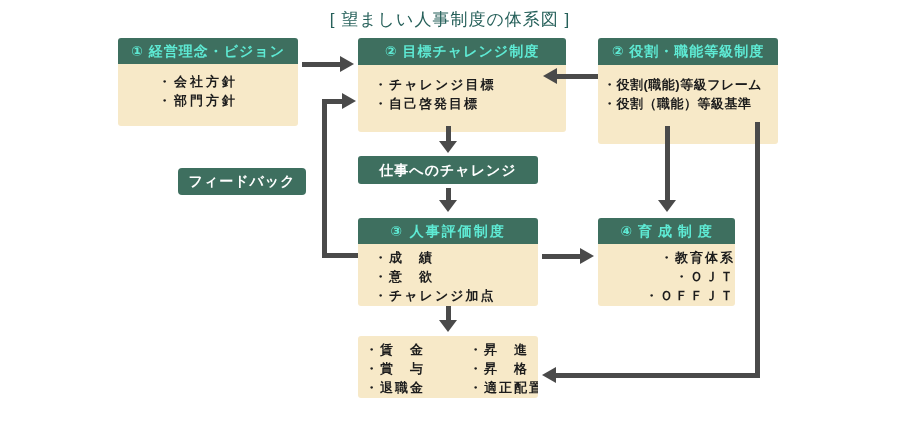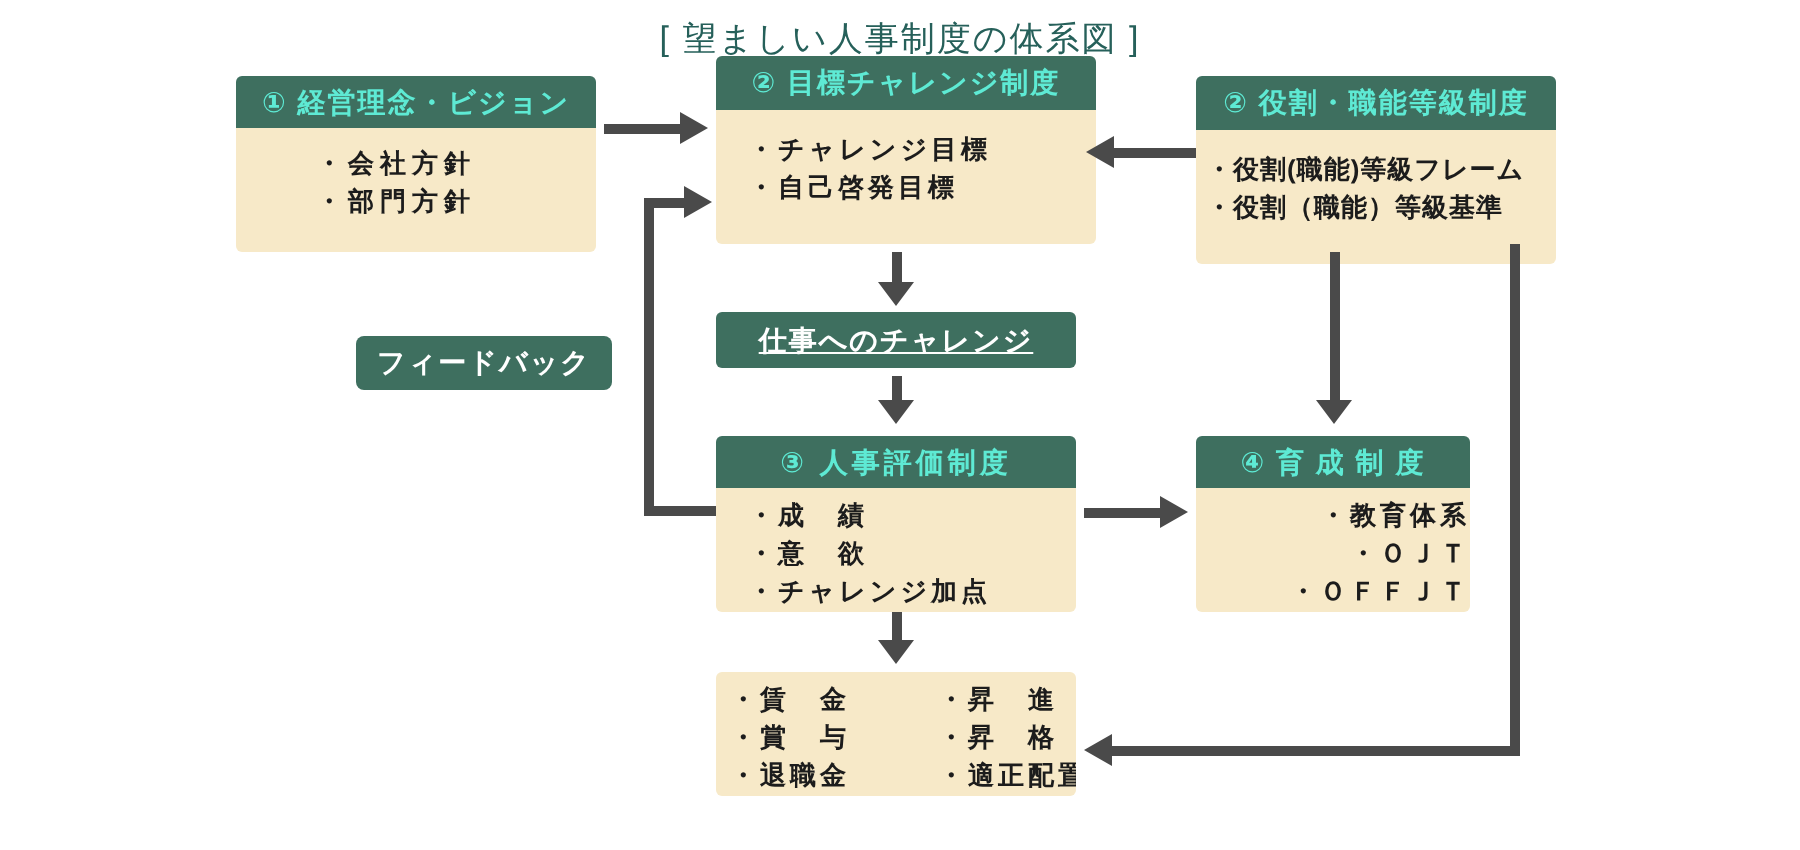--- a/index.html
+++ b/index.html
@@ -48,39 +48,39 @@
   <div class="abs title">[ 望ましい人事制度の体系図 ]</div>
 
   <div class="abs fbox" style="left:118px;top:38px;width:180px;">
     <div class="hd">① 経営理念・ビジョン</div>
     <div class="bd" style="height:54px;padding:8px 0 0 40px;letter-spacing:3px;">
       <div>・会社方針</div>
       <div>・部門方針</div>
     </div>
   </div>
 
-  <div class="abs fbox" style="left:358px;top:28px;width:190px;">
+  <div class="abs fbox" style="left:358px;top:38px;width:208px;">
     <div class="hd" style="height:27px;line-height:27px;">② 目標チャレンジ制度</div>
     <div class="bd" style="height:57px;padding:10px 0 0 16px;">
       <div>・チャレンジ目標</div>
       <div>・自己啓発目標</div>
     </div>
   </div>
 
   <div class="abs fbox" style="left:598px;top:38px;width:180px;">
     <div class="hd" style="height:27px;line-height:27px;">② 役割・職能等級制度</div>
-    <div class="bd" style="height:57px;padding:10px 0 0 5px;letter-spacing:0.5px;">
+    <div class="bd" style="height:57px;padding:10px 0 12px 5px;letter-spacing:0.5px;">
       <div>・役割(職能)等級フレーム</div>
       <div>・役割（職能）等級基準</div>
     </div>
   </div>
 
   <div class="abs pill" style="left:178px;top:168px;width:128px;height:27px;">フィードバック</div>
 
-  <div class="abs pill" style="left:358px;top:156px;width:180px;height:28px;line-height:28px;border-radius:3px;text-decoration:underline;">仕事へのチャレンジ</div>
+  <div class="abs pill" style="left:358px;top:156px;width:180px;height:28px;line-height:28px;border-radius:3px;">仕事へのチャレンジ</div>
 
   <div class="abs fbox" style="left:358px;top:218px;width:180px;">
     <div class="hd" style="letter-spacing:2px;">③ 人事評価制度</div>
     <div class="bd" style="height:58px;padding:4px 0 0 16px;">
       <div>・成　績</div>
       <div>・意　欲</div>
       <div>・チャレンジ加点</div>
     </div>
   </div>
 

